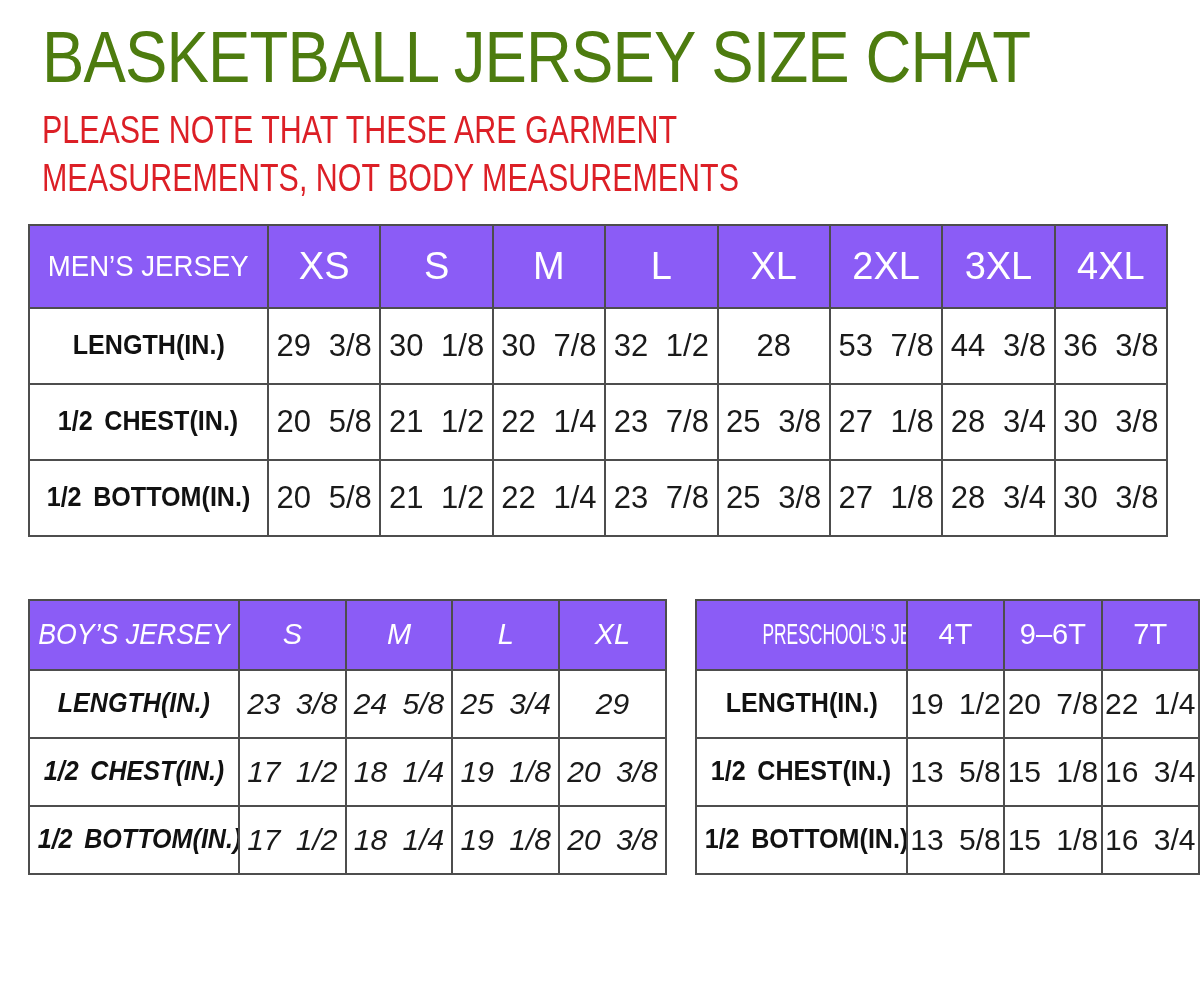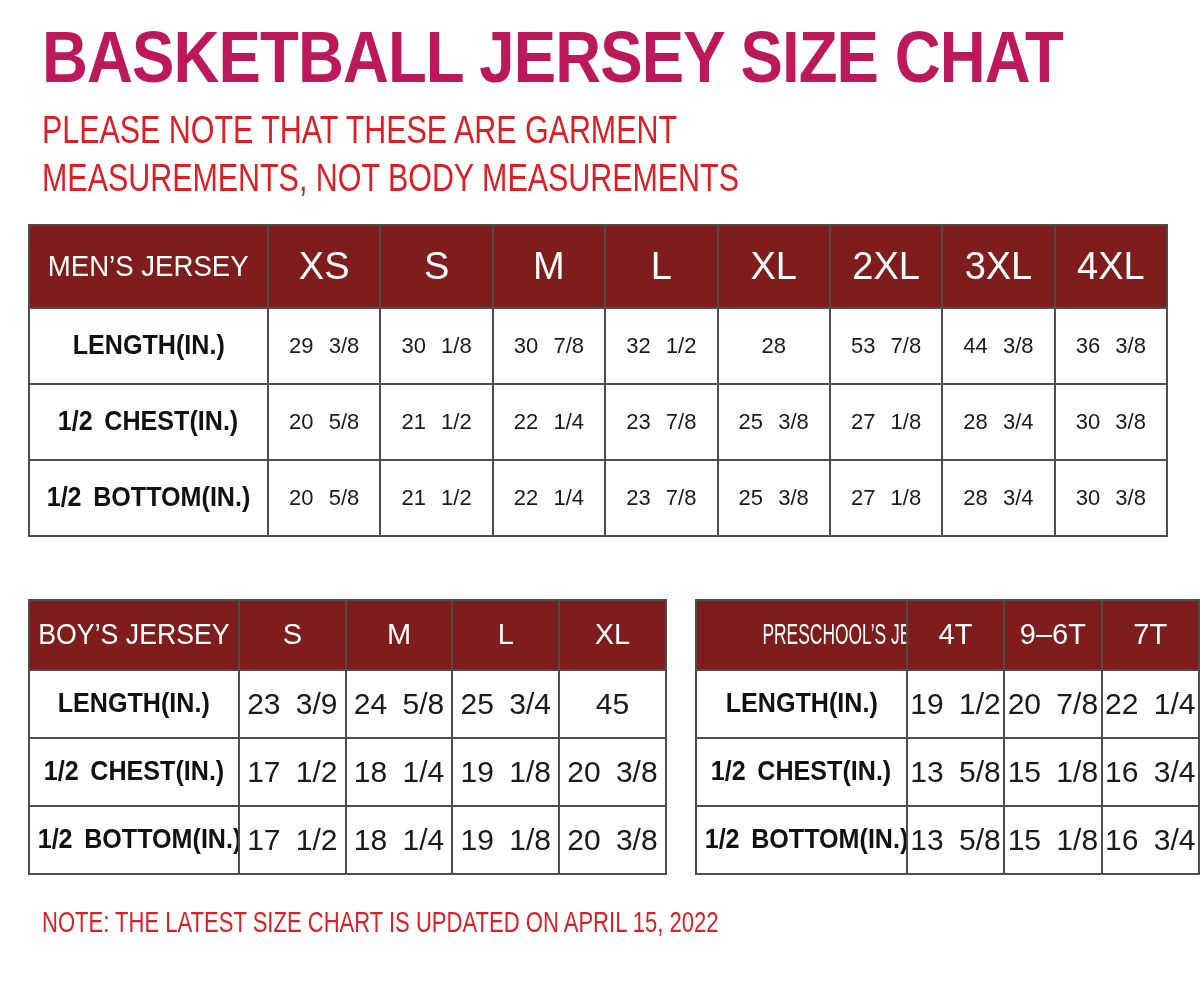--- a/index.html
+++ b/index.html
@@ -4,43 +4,43 @@
 <style>
   html,body{margin:0;padding:0;}
   body{
     width:1200px;height:1007px;background:#ffffff;overflow:hidden;
     font-family:"Liberation Sans", sans-serif;color:#151515;
   }
   .page{position:relative;width:1200px;height:1007px;}
 
   
   h1.title{
-    margin:20px 0 4px 42px;font-size:73px;line-height:1.0;font-weight:700;
-    color:#be185d;white-space:nowrap;
+    margin:20px 0 4px 42px;font-size:73px;line-height:1.0;font-weight:400;
+    color:#4d7c0f;white-space:nowrap;
   }
   .squeeze-title{display:inline-block;transform:scaleX(.87);transform-origin:0 50%;letter-spacing:-1px;}
 
   
   .disclaimer{margin:13px 0 0 42px;font-size:39px;line-height:1.24;color:#dc1f26;}
   .squeeze-disclaimer{display:inline-block;width:1100px;transform:scaleX(.78);transform-origin:0 0;}
 
   
   table.tbl{border-collapse:collapse;table-layout:fixed;}
   .tbl th,.tbl td{border:2px solid #4d4d4d;text-align:center;vertical-align:middle;padding:0;overflow:hidden;}
-  .tbl thead th{background:#7f1d1d;color:#ffffff;font-weight:400;}
+  .tbl thead th{background:#8b5cf6;color:#ffffff;font-weight:400;}
 
   .mens{width:1140px;margin:21px 0 0 28px;}
   .mens th:first-child{width:237px;}
   .mens thead tr{height:83px;}
   .mens tbody tr{height:76px;}
   .mens .hdr-size{font-size:38px;}
-  .mens .cell-value{font-size:22px;word-spacing:9px;}
+  .mens .cell-value{font-size:31px;word-spacing:9px;}
 
   .bottom-row{display:flex;gap:28px;margin:62px 0 0 28px;}
-  .boys{width:641px;}
+  .boys{width:641px;font-style:italic;}
   .boys th:first-child{width:208px;}
   .pre{width:507px;}
   .pre th:first-child{width:209px;}
   .boys thead tr,.pre thead tr{height:70px;}
   .boys tbody tr,.pre tbody tr{height:68px;}
   .boys .hdr-size,.pre .hdr-size{font-size:29px;}
   .boys .cell-value,.pre .cell-value{font-size:30px;word-spacing:7px;}
 
   .hdr-label{display:inline-block;font-size:30px;transform:scaleX(.92);transform-origin:50% 50%;white-space:nowrap;}
   .boys .hdr-label{font-size:29px;}
@@ -123,24 +123,24 @@
             <th><span class="hdr-label">BOY’S JERSEY</span></th>
             <th><span class="hdr-size">S</span></th>
             <th><span class="hdr-size">M</span></th>
             <th><span class="hdr-size">L</span></th>
             <th><span class="hdr-size">XL</span></th>
           </tr>
         </thead>
         <tbody>
           <tr>
             <td><span class="row-label">LENGTH(IN.)</span></td>
-            <td><span class="cell-value">23 3/9</span></td>
+            <td><span class="cell-value">23 3/8</span></td>
             <td><span class="cell-value">24 5/8</span></td>
             <td><span class="cell-value">25 3/4</span></td>
-            <td><span class="cell-value">45</span></td>
+            <td><span class="cell-value">29</span></td>
           </tr>
           <tr>
             <td><span class="row-label">1/2 CHEST(IN.)</span></td>
             <td><span class="cell-value">17 1/2</span></td>
             <td><span class="cell-value">18 1/4</span></td>
             <td><span class="cell-value">19 1/8</span></td>
             <td><span class="cell-value">20 3/8</span></td>
           </tr>
           <tr>
             <td><span class="row-label">1/2 BOTTOM(IN.)</span></td>
@@ -177,16 +177,15 @@
             <td><span class="row-label">1/2 BOTTOM(IN.)</span></td>
             <td><span class="cell-value">13 5/8</span></td>
             <td><span class="cell-value">15 1/8</span></td>
             <td><span class="cell-value">16 3/4</span></td>
           </tr>
         </tbody>
       </table>
   </div>
 
   <div class="notes">
-    <div class="note-line"><span class="squeeze-note">NOTE: THE LATEST SIZE CHART IS UPDATED ON APRIL 15, 2022</span></div>
   </div>
 
 </div>
 
 </body></html>

